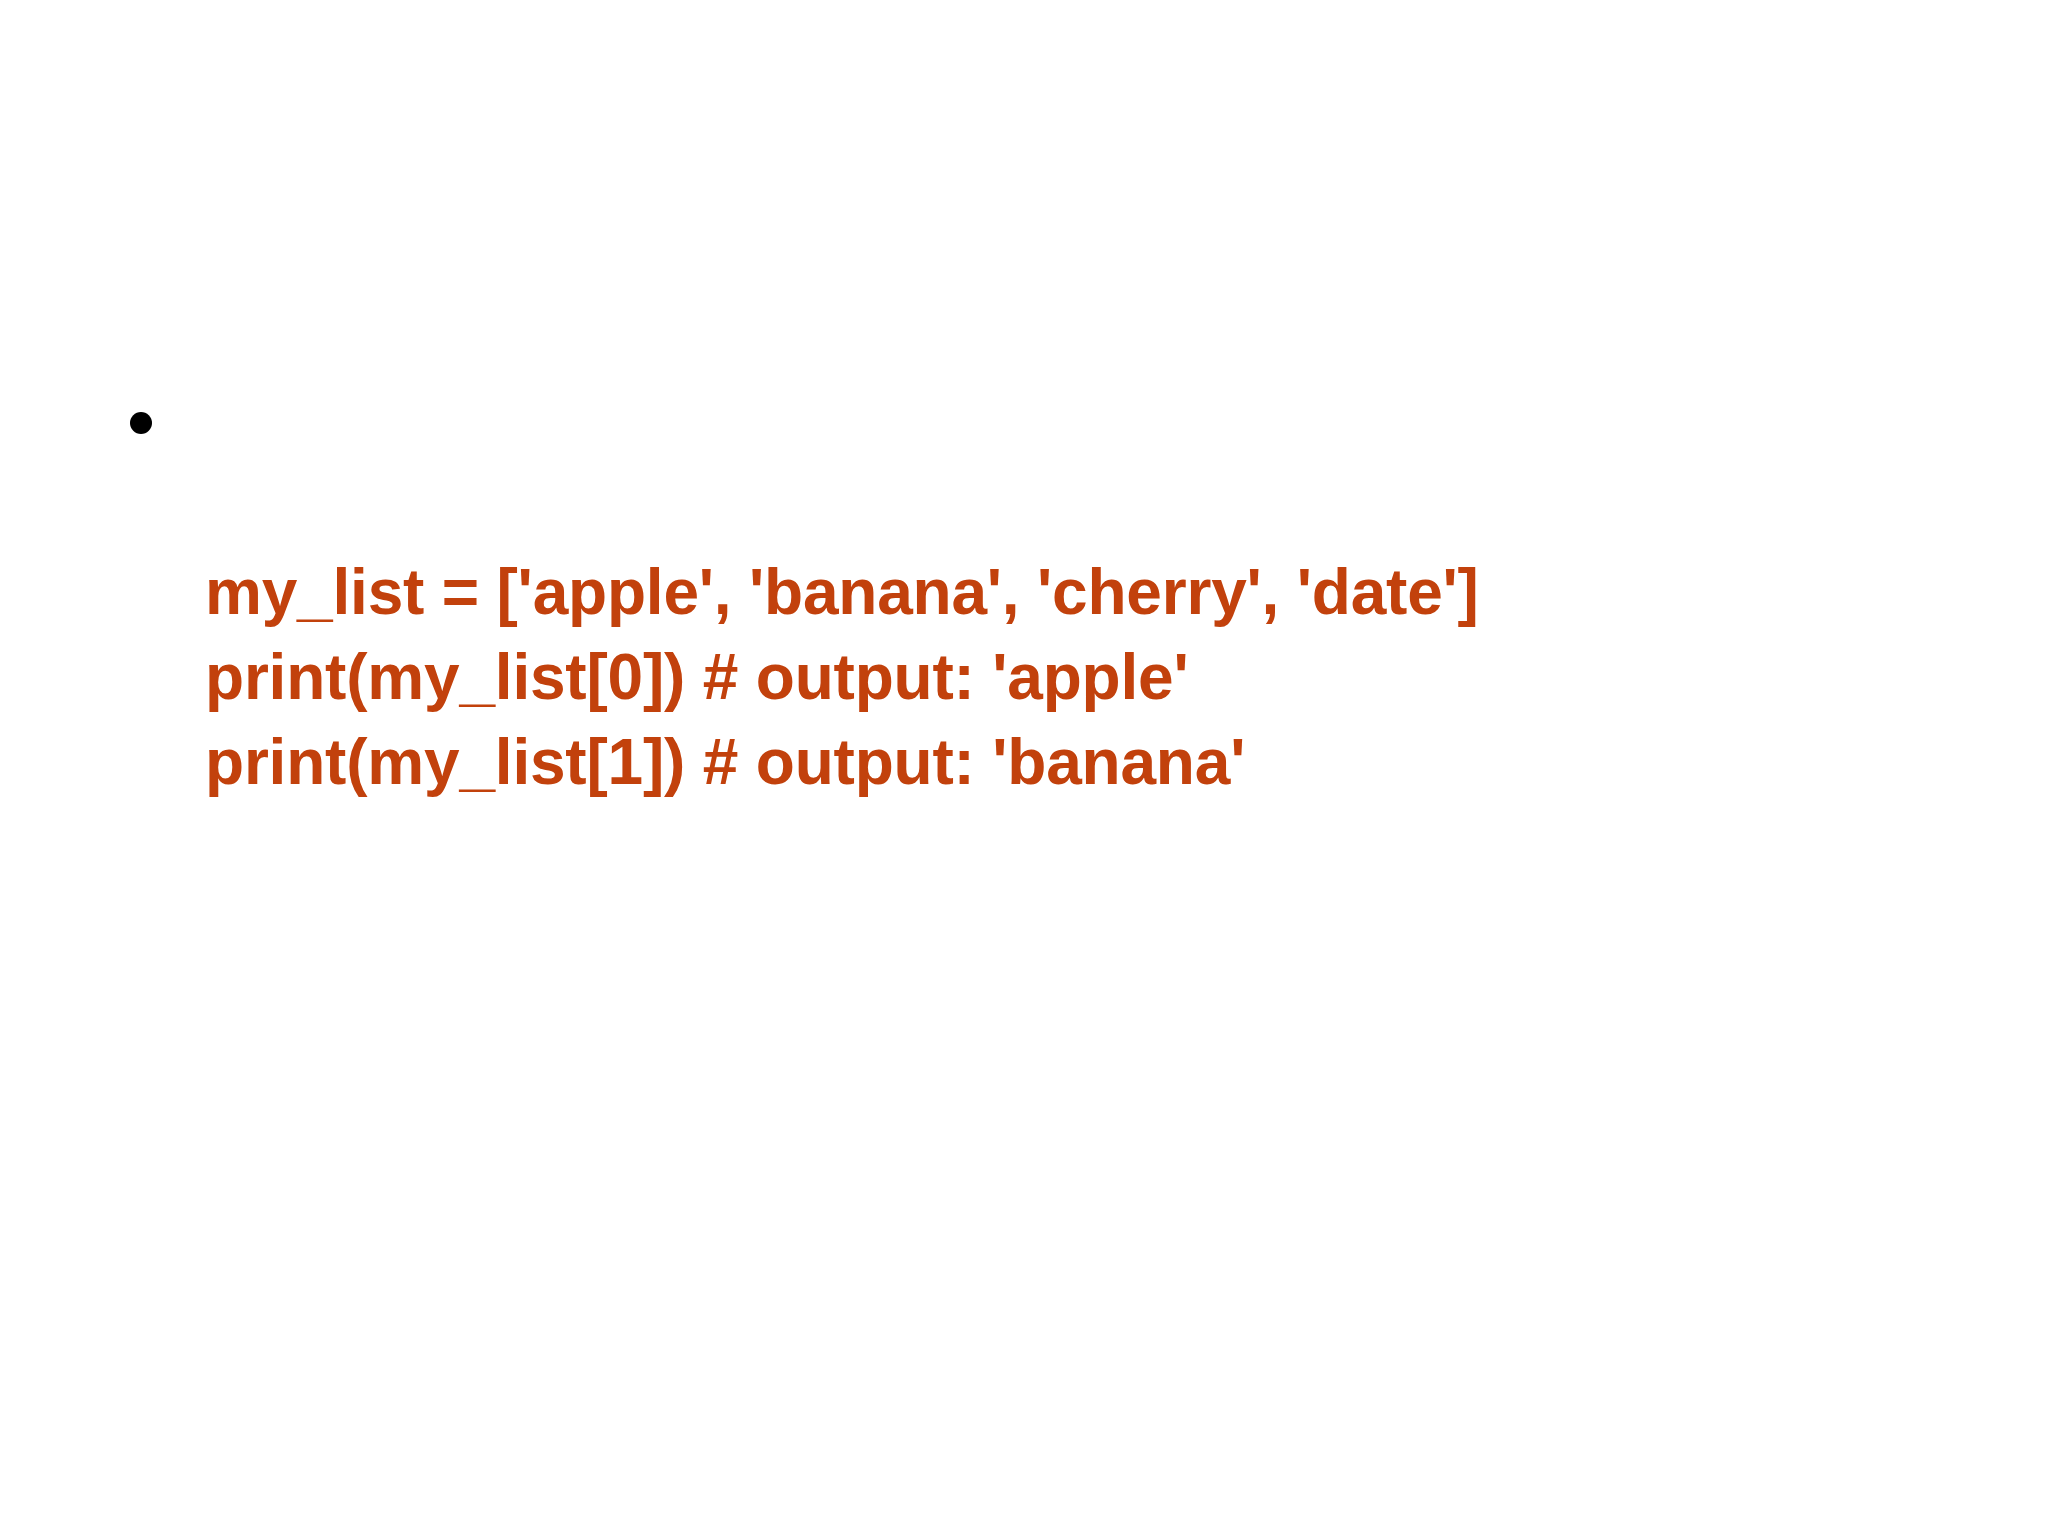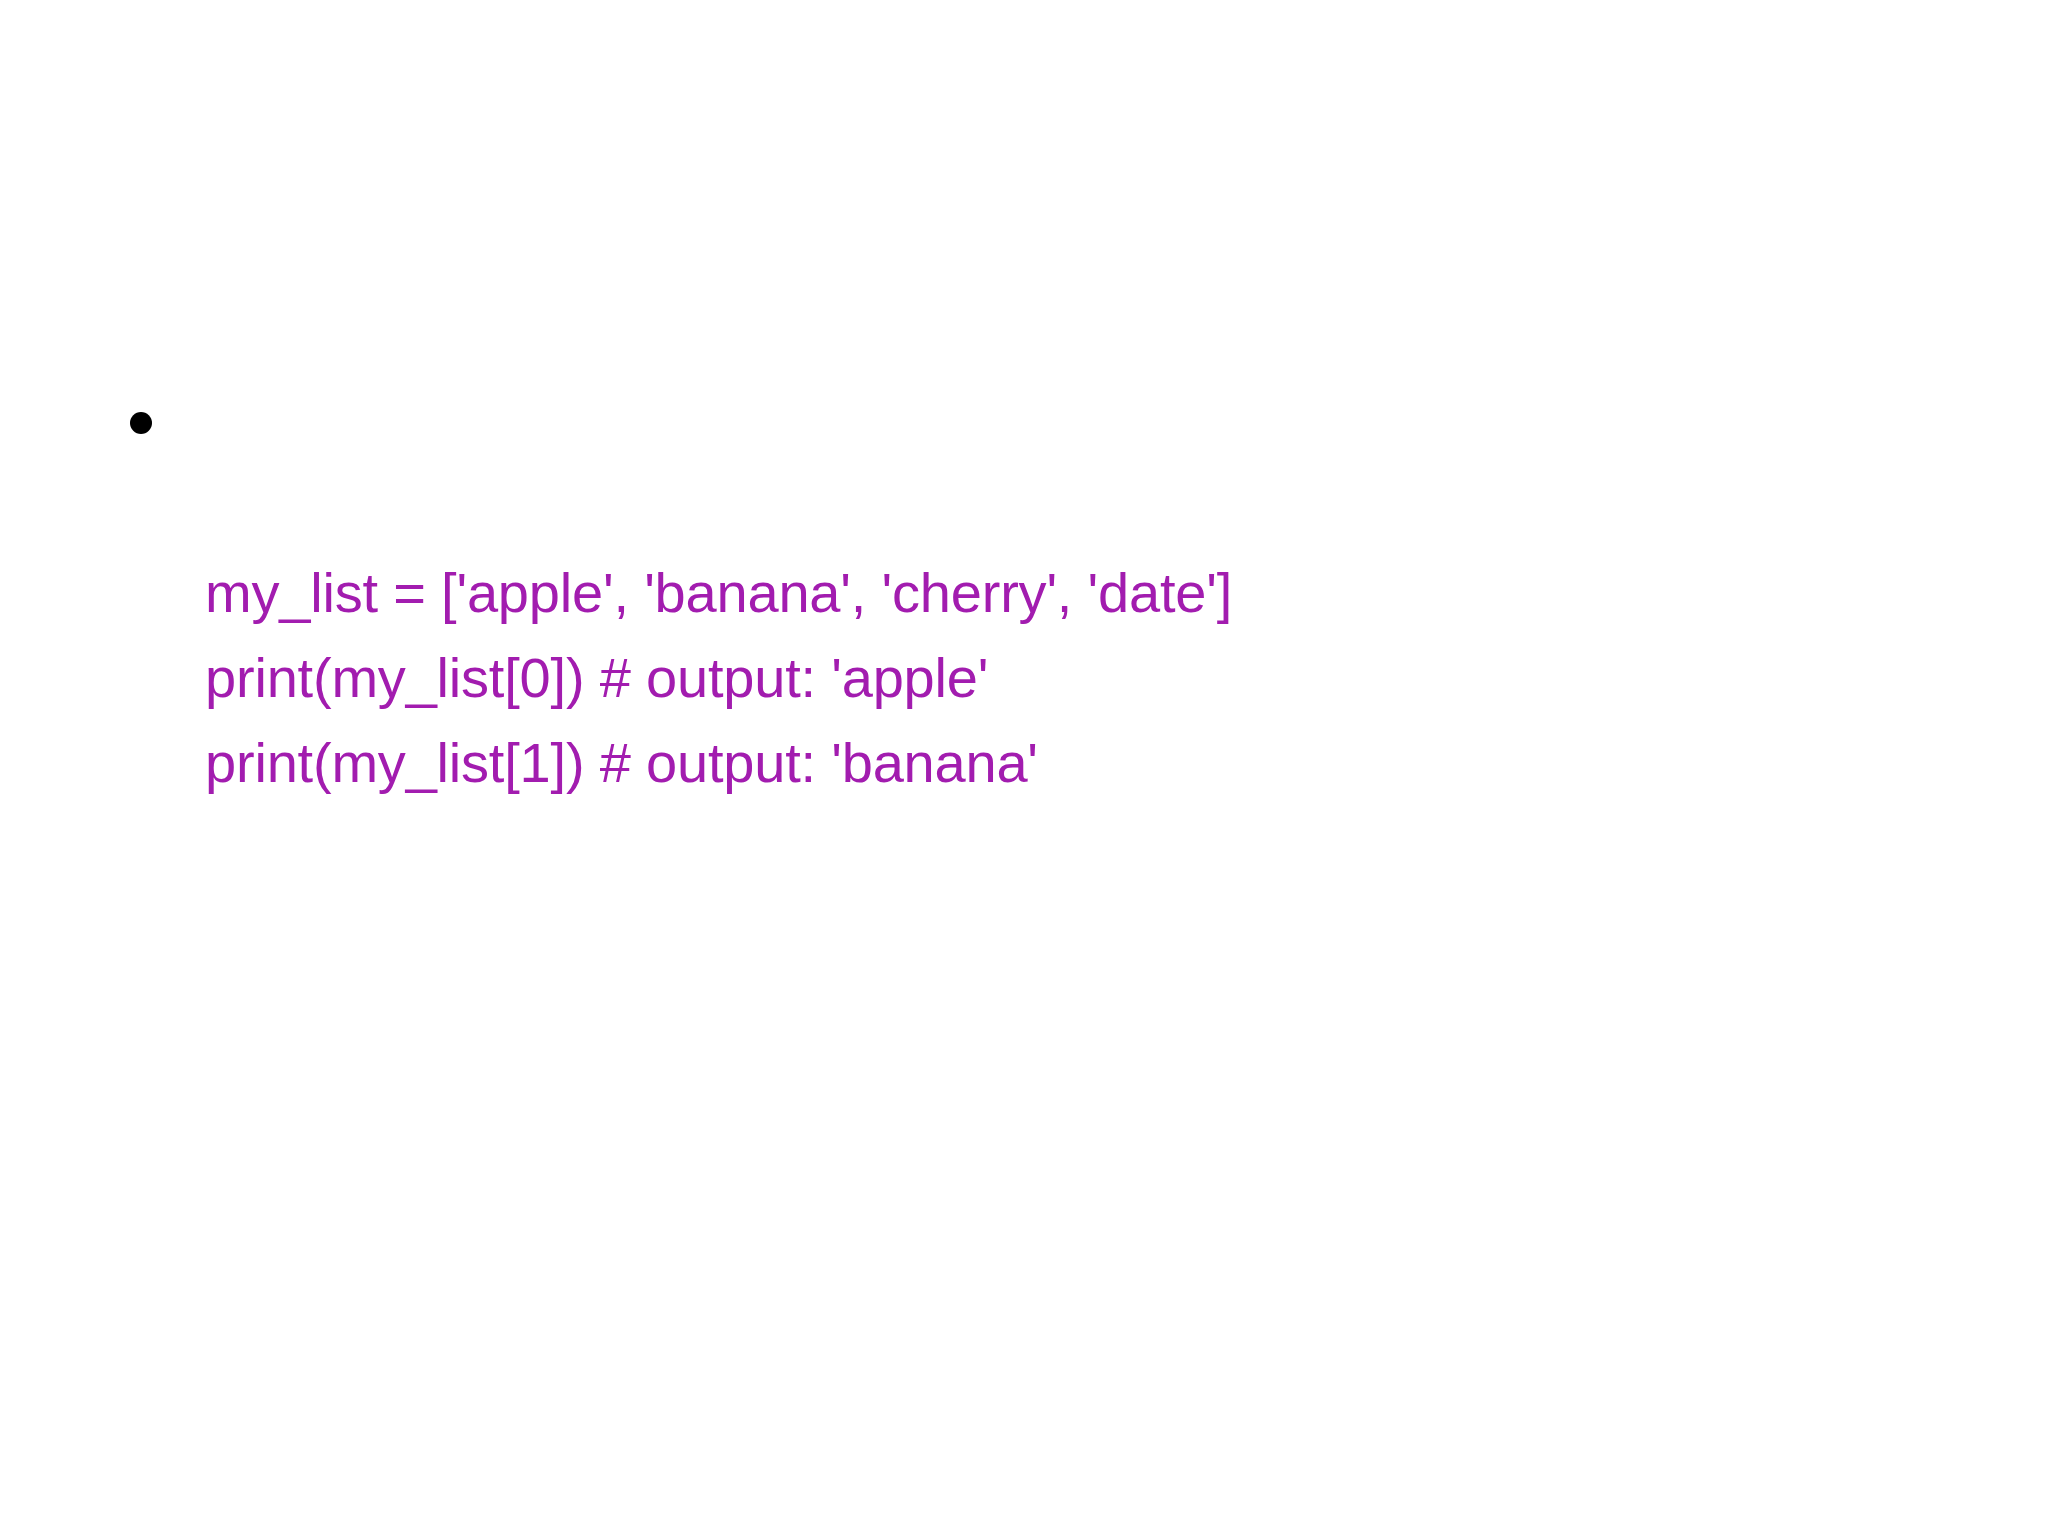--- a/index.html
+++ b/index.html
@@ -32,24 +32,24 @@
   
   .bullet-list {
     list-style: none;
     margin: 0;
     padding: 0;
   }
 
   .bullet-item {
     position: relative;
     padding-left: 85px;
-    color: #a21caf;
-    font-size: 56px;
+    color: #c2410c;
+    font-size: 64px;
     line-height: 85px;
-    font-weight: 400;
+    font-weight: 700;
     letter-spacing: -0.2px;
     white-space: pre-line;
   }
 
   .bullet-marker {
     position: absolute;
     left: 10px;
     top: 32px;
     width: 22px;
     height: 22px;

